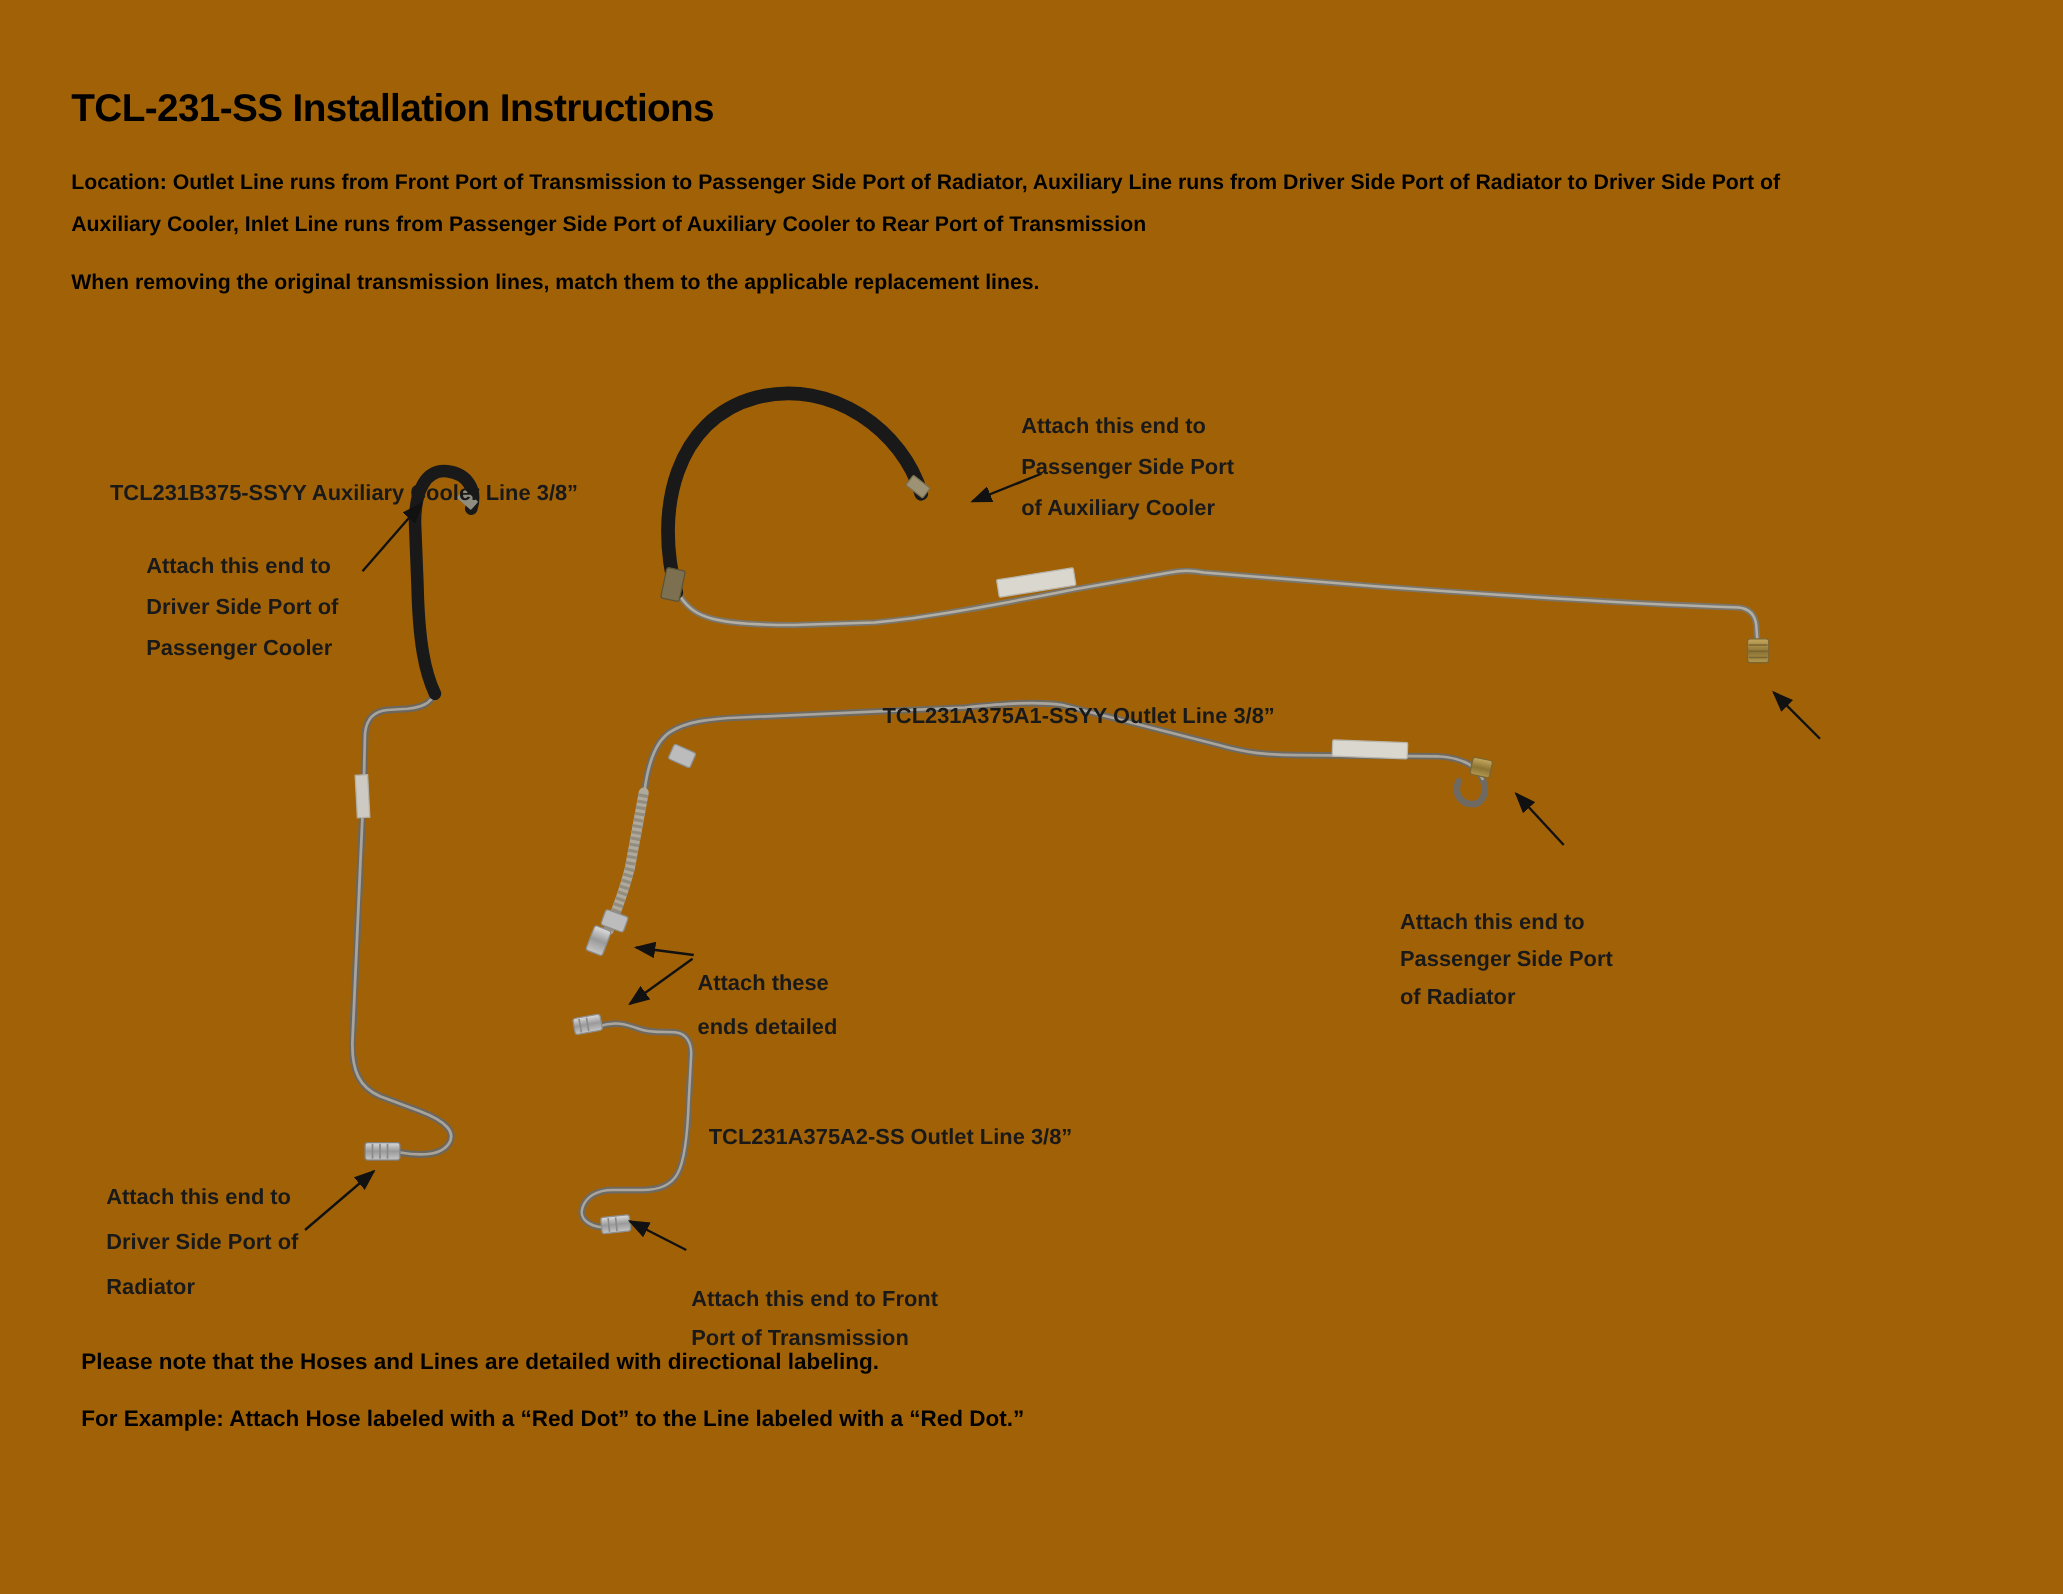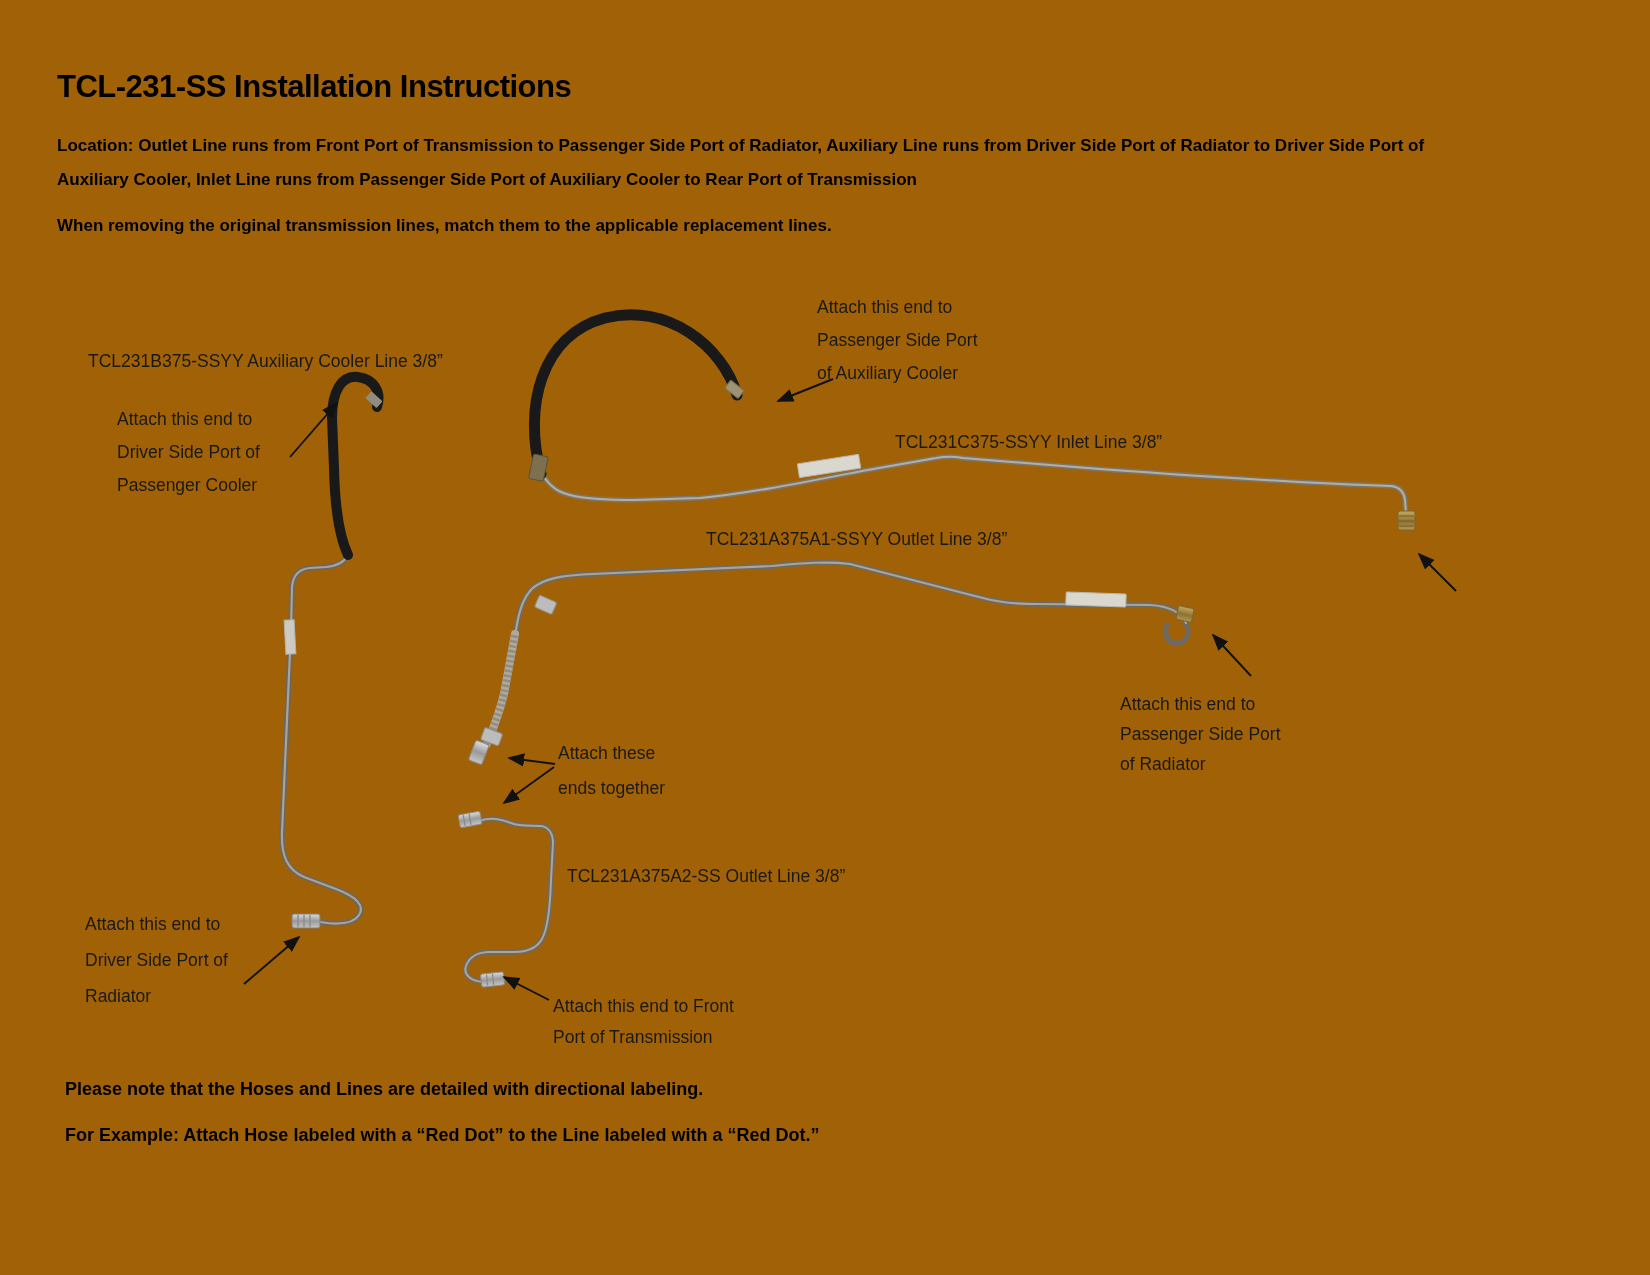--- a/index.html
+++ b/index.html
@@ -9,21 +9,21 @@
   }
   .title{
     position:absolute;left:57px;top:48px;font-size:31px;font-weight:bold;color:#000;
     letter-spacing:-0.5px;
   }
   .para{position:absolute;left:57px;font-size:17px;font-weight:bold;color:#000;}
   .location{top:112px;width:1440px;line-height:34px;}
   .removal{top:196px;width:1200px;line-height:26px;}
   .diagram-svg{position:absolute;left:0;top:0;}
   .part-label,.callout{
-    position:absolute;font-size:17.5px;font-weight:normal;color:#191919;white-space:nowrap;
+    position:absolute;font-size:17.5px;font-weight:bold;color:#191919;white-space:nowrap;margin-top:33px;
   }
   .part-label{line-height:32px;}
   .callout div{white-space:nowrap;}
   .footer-line{position:absolute;left:65px;font-size:18px;font-weight:bold;color:#000;line-height:30px;}
   .footer-note{top:1074px;}
   .footer-example{top:1120px;}
 </style>
 </head>
 <body>
 
@@ -112,21 +112,20 @@
       <path d="M 1456 591 L 1419 554" marker-end="url(#ah)"></path>
       <path d="M 1251 676 L 1213 635" marker-end="url(#ah)"></path>
       <path d="M 555 764 L 509 758" marker-end="url(#ah)"></path>
       <path d="M 554 767 L 504 803" marker-end="url(#ah)"></path>
       <path d="M 549 1000 L 504 977" marker-end="url(#ah)"></path>
       <path d="M 244 984 L 299 937" marker-end="url(#ah)"></path>
     </g>
   </svg>
 
   <div class="part-label" style="left:88px;top:345px;">TCL231B375-SSYY Auxiliary Cooler Line 3/8”</div>
-  <div class="part-label" style="left:895px;top:426px;">TCL231C375-SSYY Inlet Line 3/8”</div>
   <div class="part-label" style="left:706px;top:523px;">TCL231A375A1-SSYY Outlet Line 3/8”</div>
   <div class="part-label" style="left:567px;top:860px;">TCL231A375A2-SS Outlet Line 3/8”</div>
 
   <div class="callout" style="left:117px;top:403px;line-height:33px;">
     <div>Attach this end to</div>
     <div>Driver Side Port of</div>
     <div>Passenger Cooler</div>
   </div>
 
   <div class="callout" style="left:817px;top:291px;line-height:33px;">
@@ -137,21 +136,21 @@
 
 
   <div class="callout" style="left:1120px;top:689px;line-height:30px;">
     <div>Attach this end to</div>
     <div>Passenger Side Port</div>
     <div>of Radiator</div>
   </div>
 
   <div class="callout" style="left:558px;top:736px;line-height:35px;">
     <div>Attach these</div>
-    <div>ends together</div>
+    <div>ends detailed</div>
   </div>
 
   <div class="callout" style="left:553px;top:991px;line-height:31px;">
     <div>Attach this end to Front</div>
     <div>Port of Transmission</div>
   </div>
 
   <div class="callout" style="left:85px;top:906px;line-height:36px;">
     <div>Attach this end to</div>
     <div>Driver Side Port of</div>

